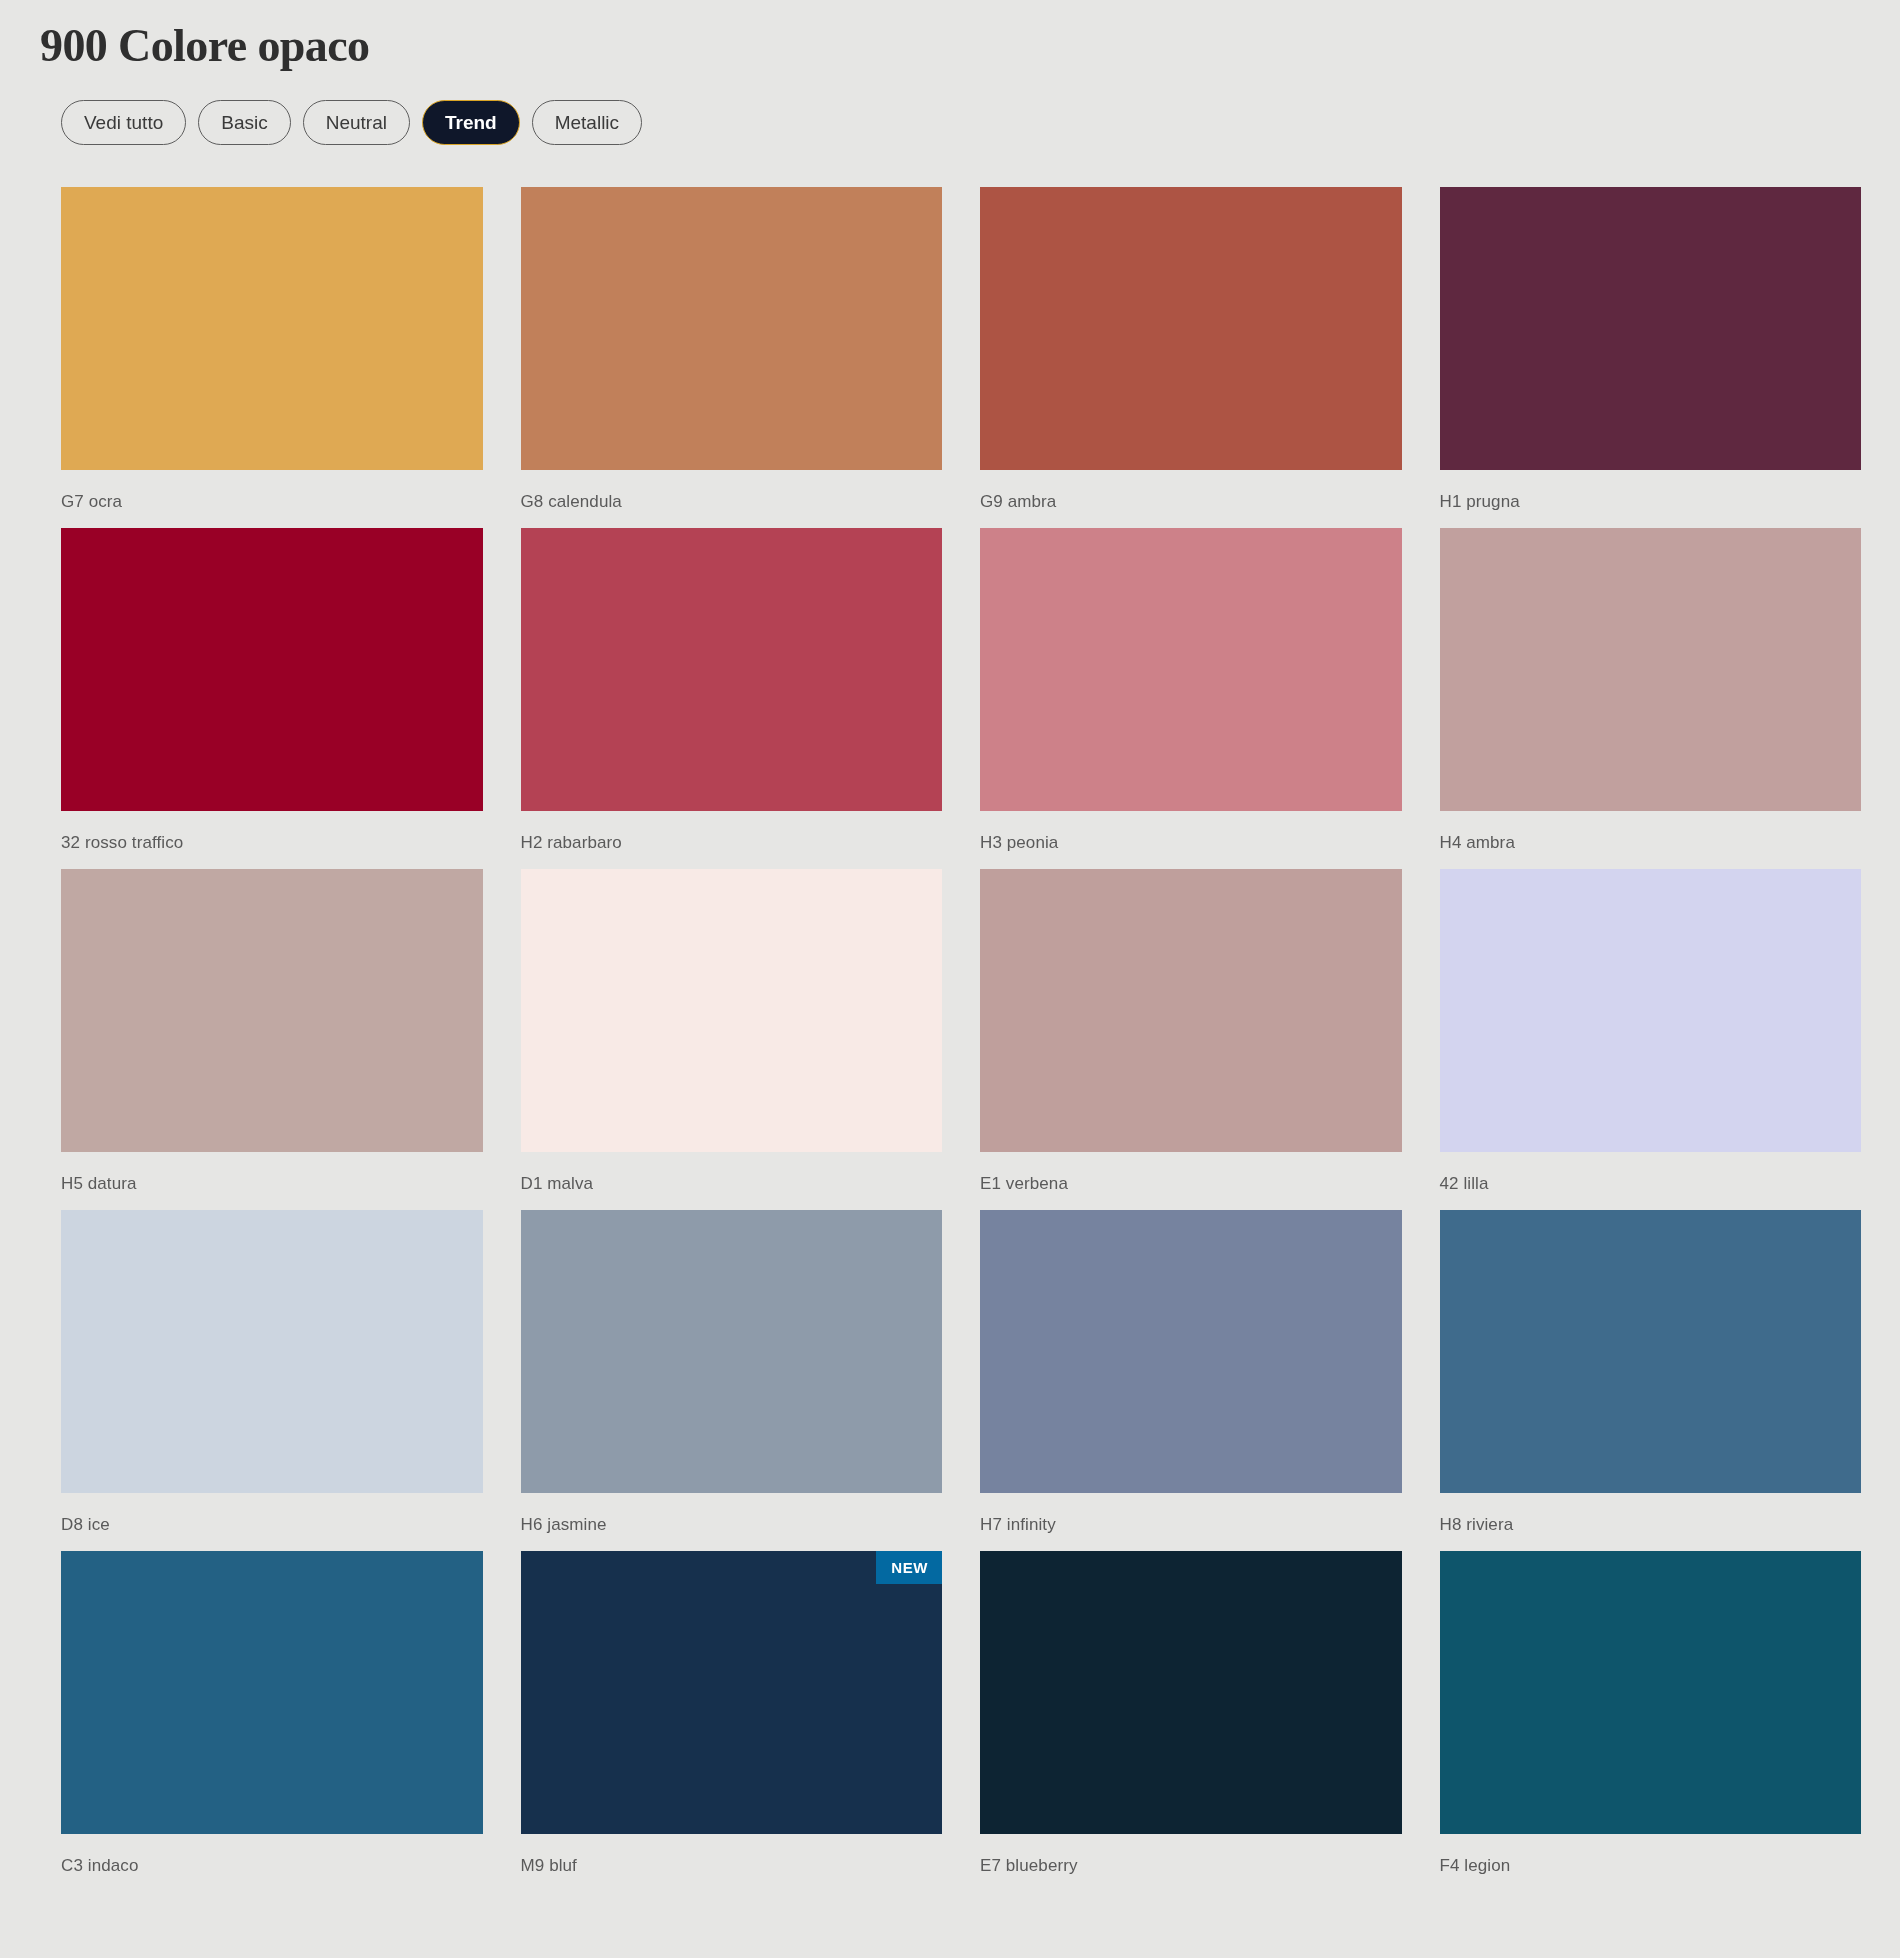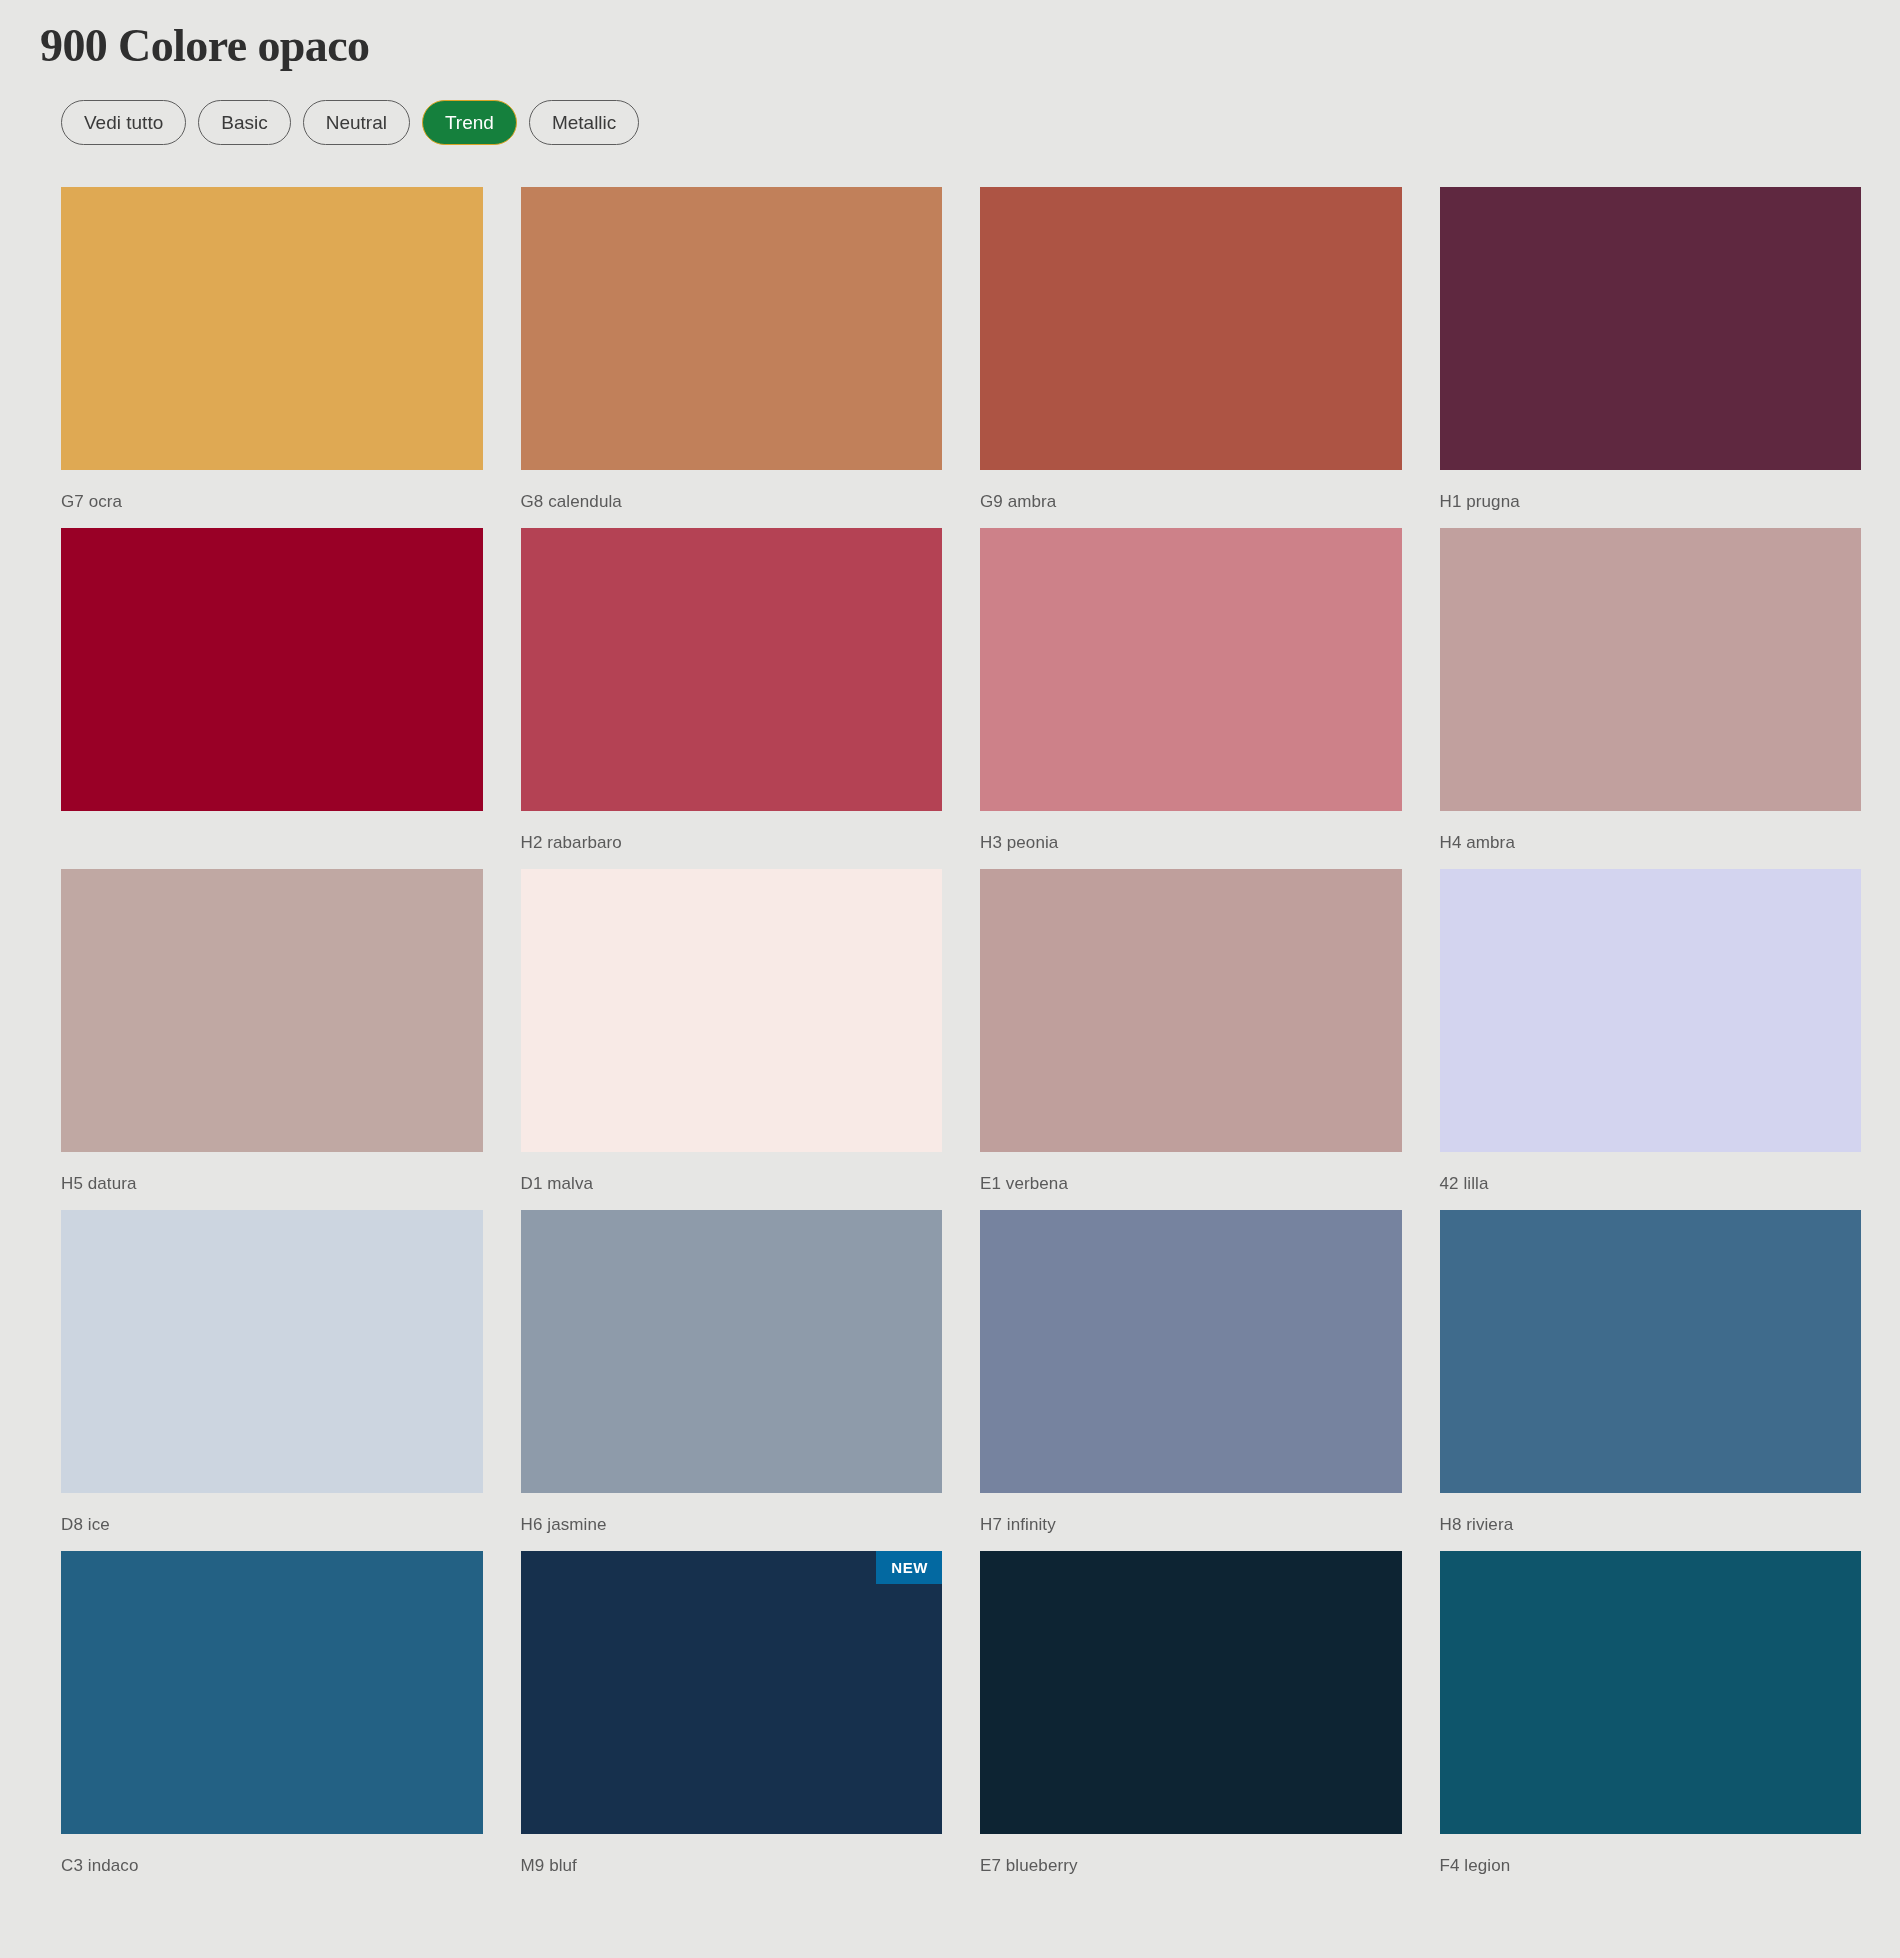--- a/index.html
+++ b/index.html
@@ -46,24 +46,24 @@
     font-size: 19px;
     font-family: "Liberation Sans", sans-serif;
     line-height: 1;
     padding: 12px 22px;
     min-width: 85px;
     cursor: pointer;
     white-space: nowrap;
   }
 
   .pill.active {
-    background: #15803d;
+    background: #0f172a;
     border-color: #d9a426;
     color: #ffffff;
-    font-weight: 400;
+    font-weight: 700;
   }
 
   
   .swatch-grid {
     margin-top: 42px;
     padding: 0 40px 0 61px;
     display: grid;
     grid-template-columns: repeat(4, 1fr);
     column-gap: 38px;
     row-gap: 0;
@@ -128,20 +128,21 @@
       <div class="swatch-card">
         <div class="swatch-chip" style="background: rgb(173, 84, 68);"></div>
         <div class="swatch-label">G9 ambra</div>
       </div>
       <div class="swatch-card">
         <div class="swatch-chip" style="background: rgb(95, 40, 64);"></div>
         <div class="swatch-label">H1 prugna</div>
       </div>
       <div class="swatch-card">
         <div class="swatch-chip" style="background: rgb(153, 0, 38);"></div>
+        <div class="swatch-label">32 rosso traffico</div>
       </div>
       <div class="swatch-card">
         <div class="swatch-chip" style="background: rgb(180, 66, 84);"></div>
         <div class="swatch-label">H2 rabarbaro</div>
       </div>
       <div class="swatch-card">
         <div class="swatch-chip" style="background: rgb(205, 129, 137);"></div>
         <div class="swatch-label">H3 peonia</div>
       </div>
       <div class="swatch-card">

